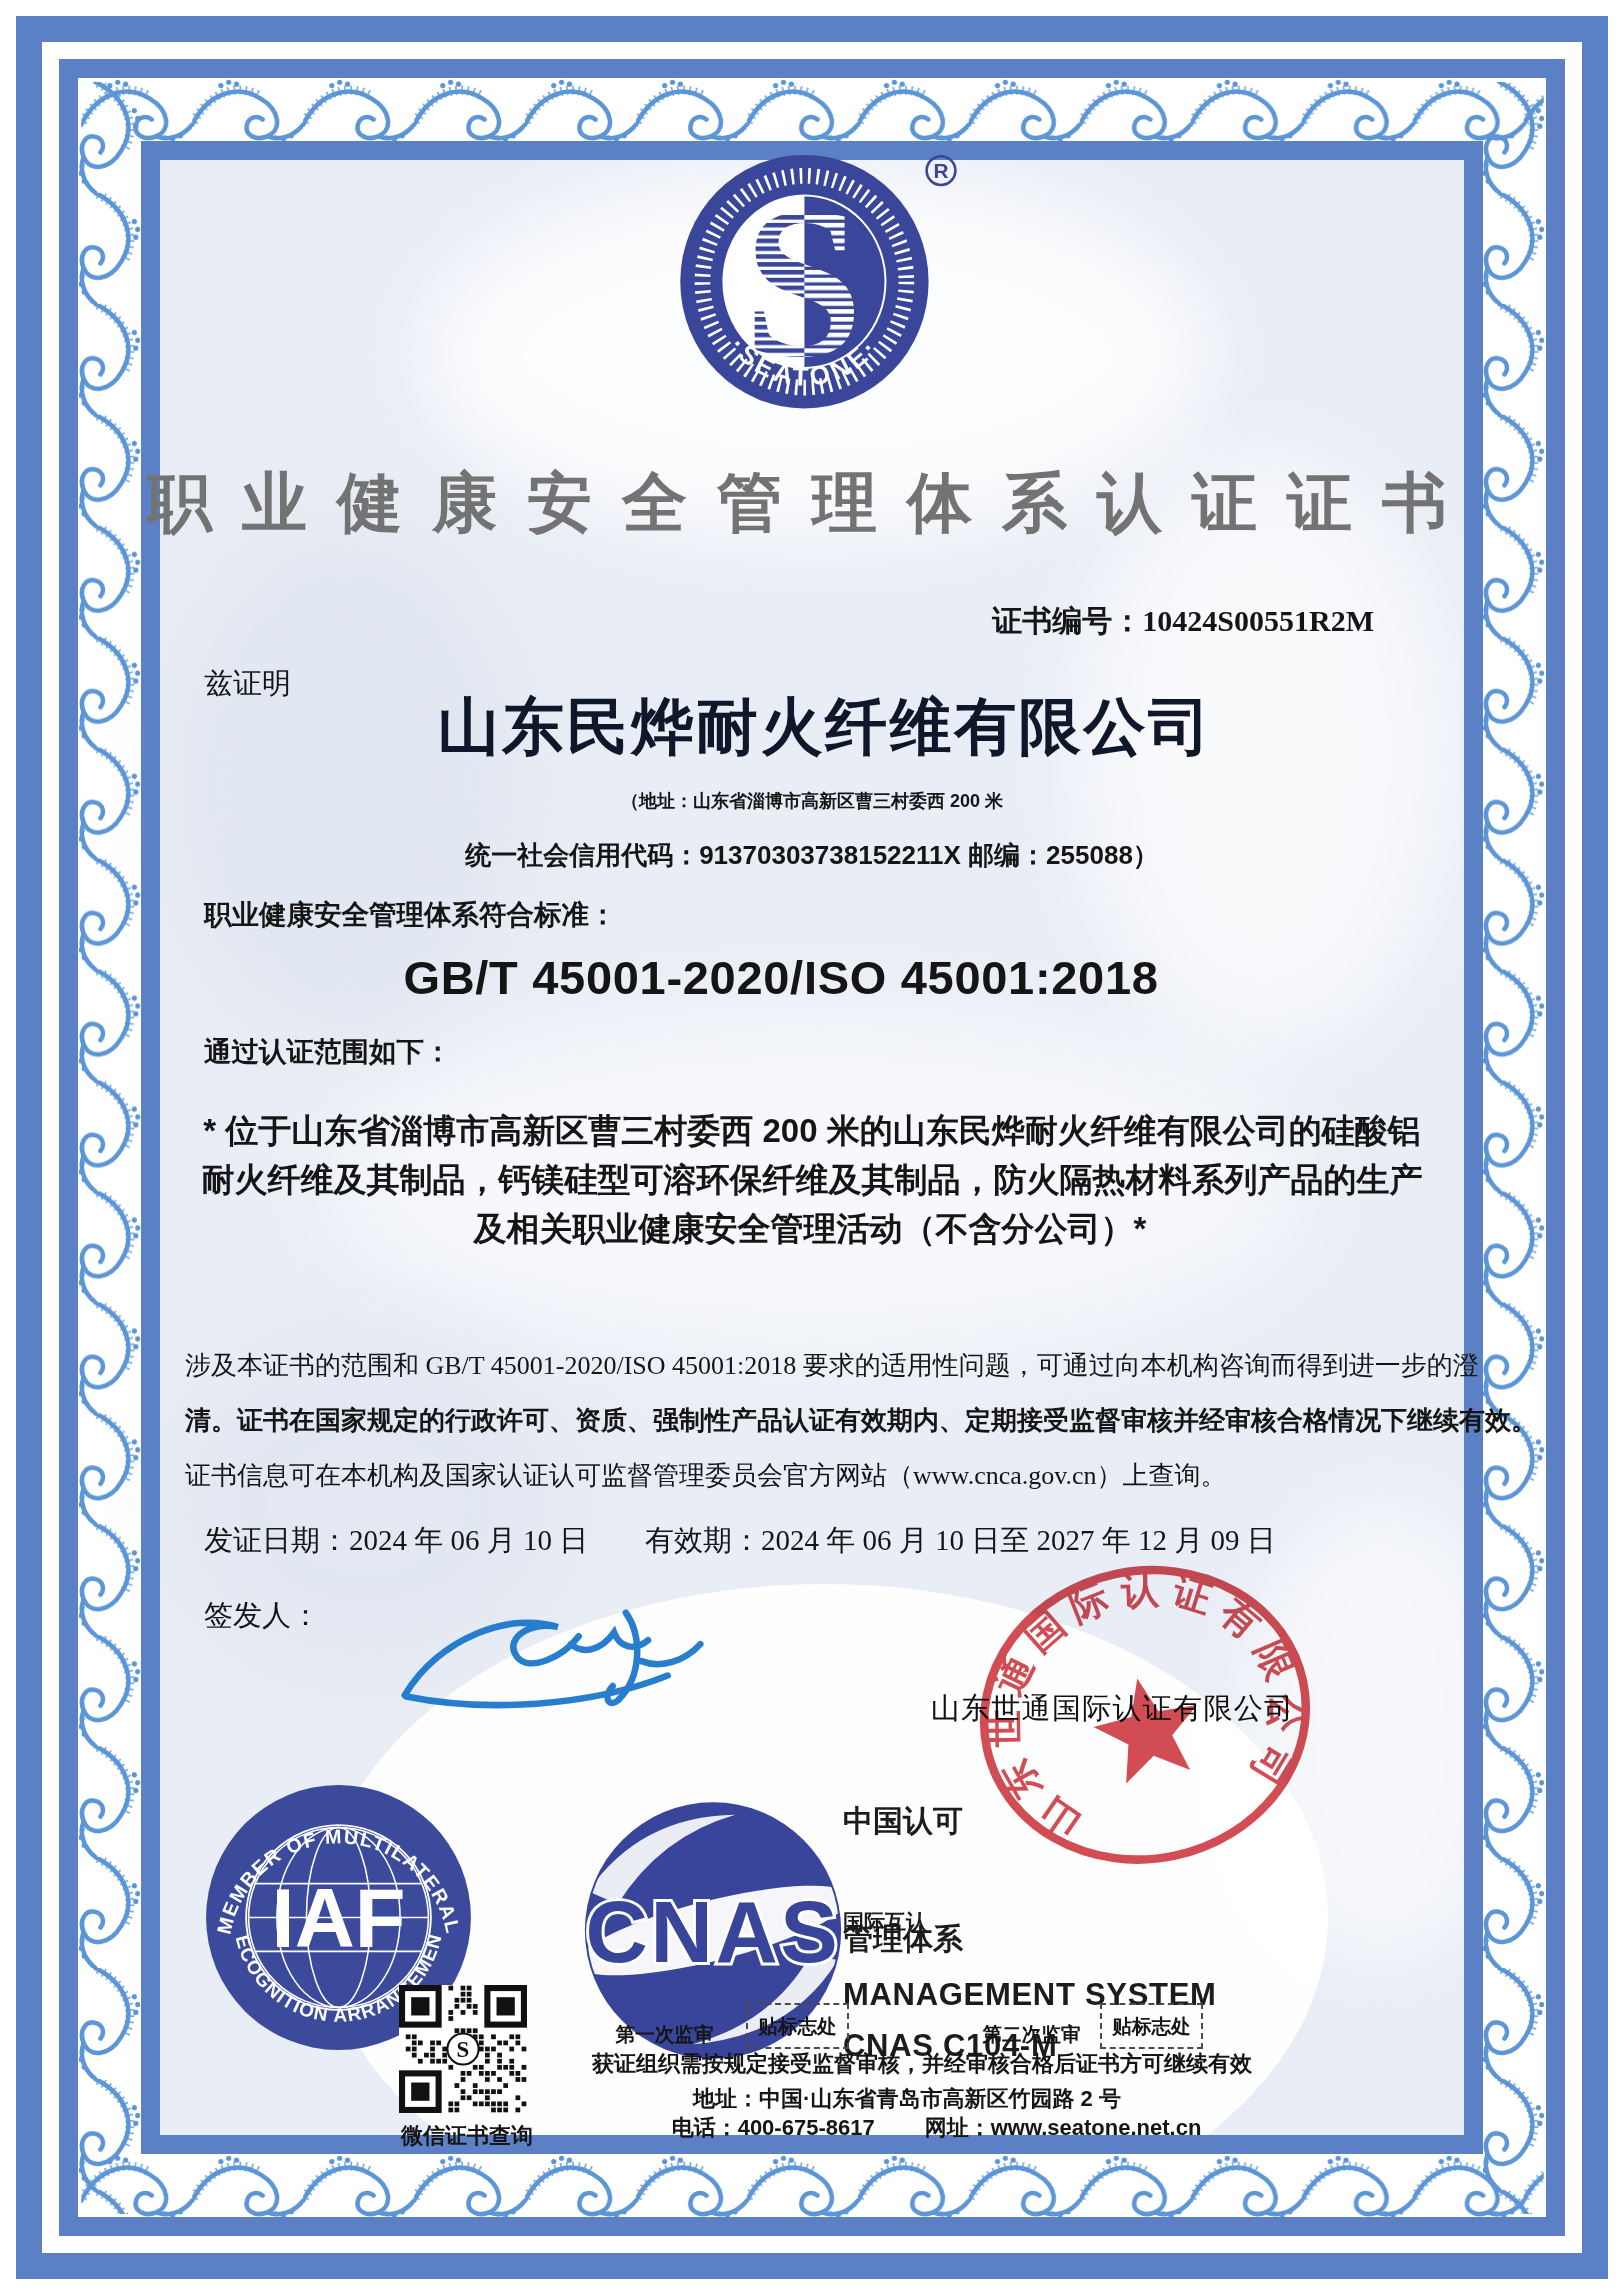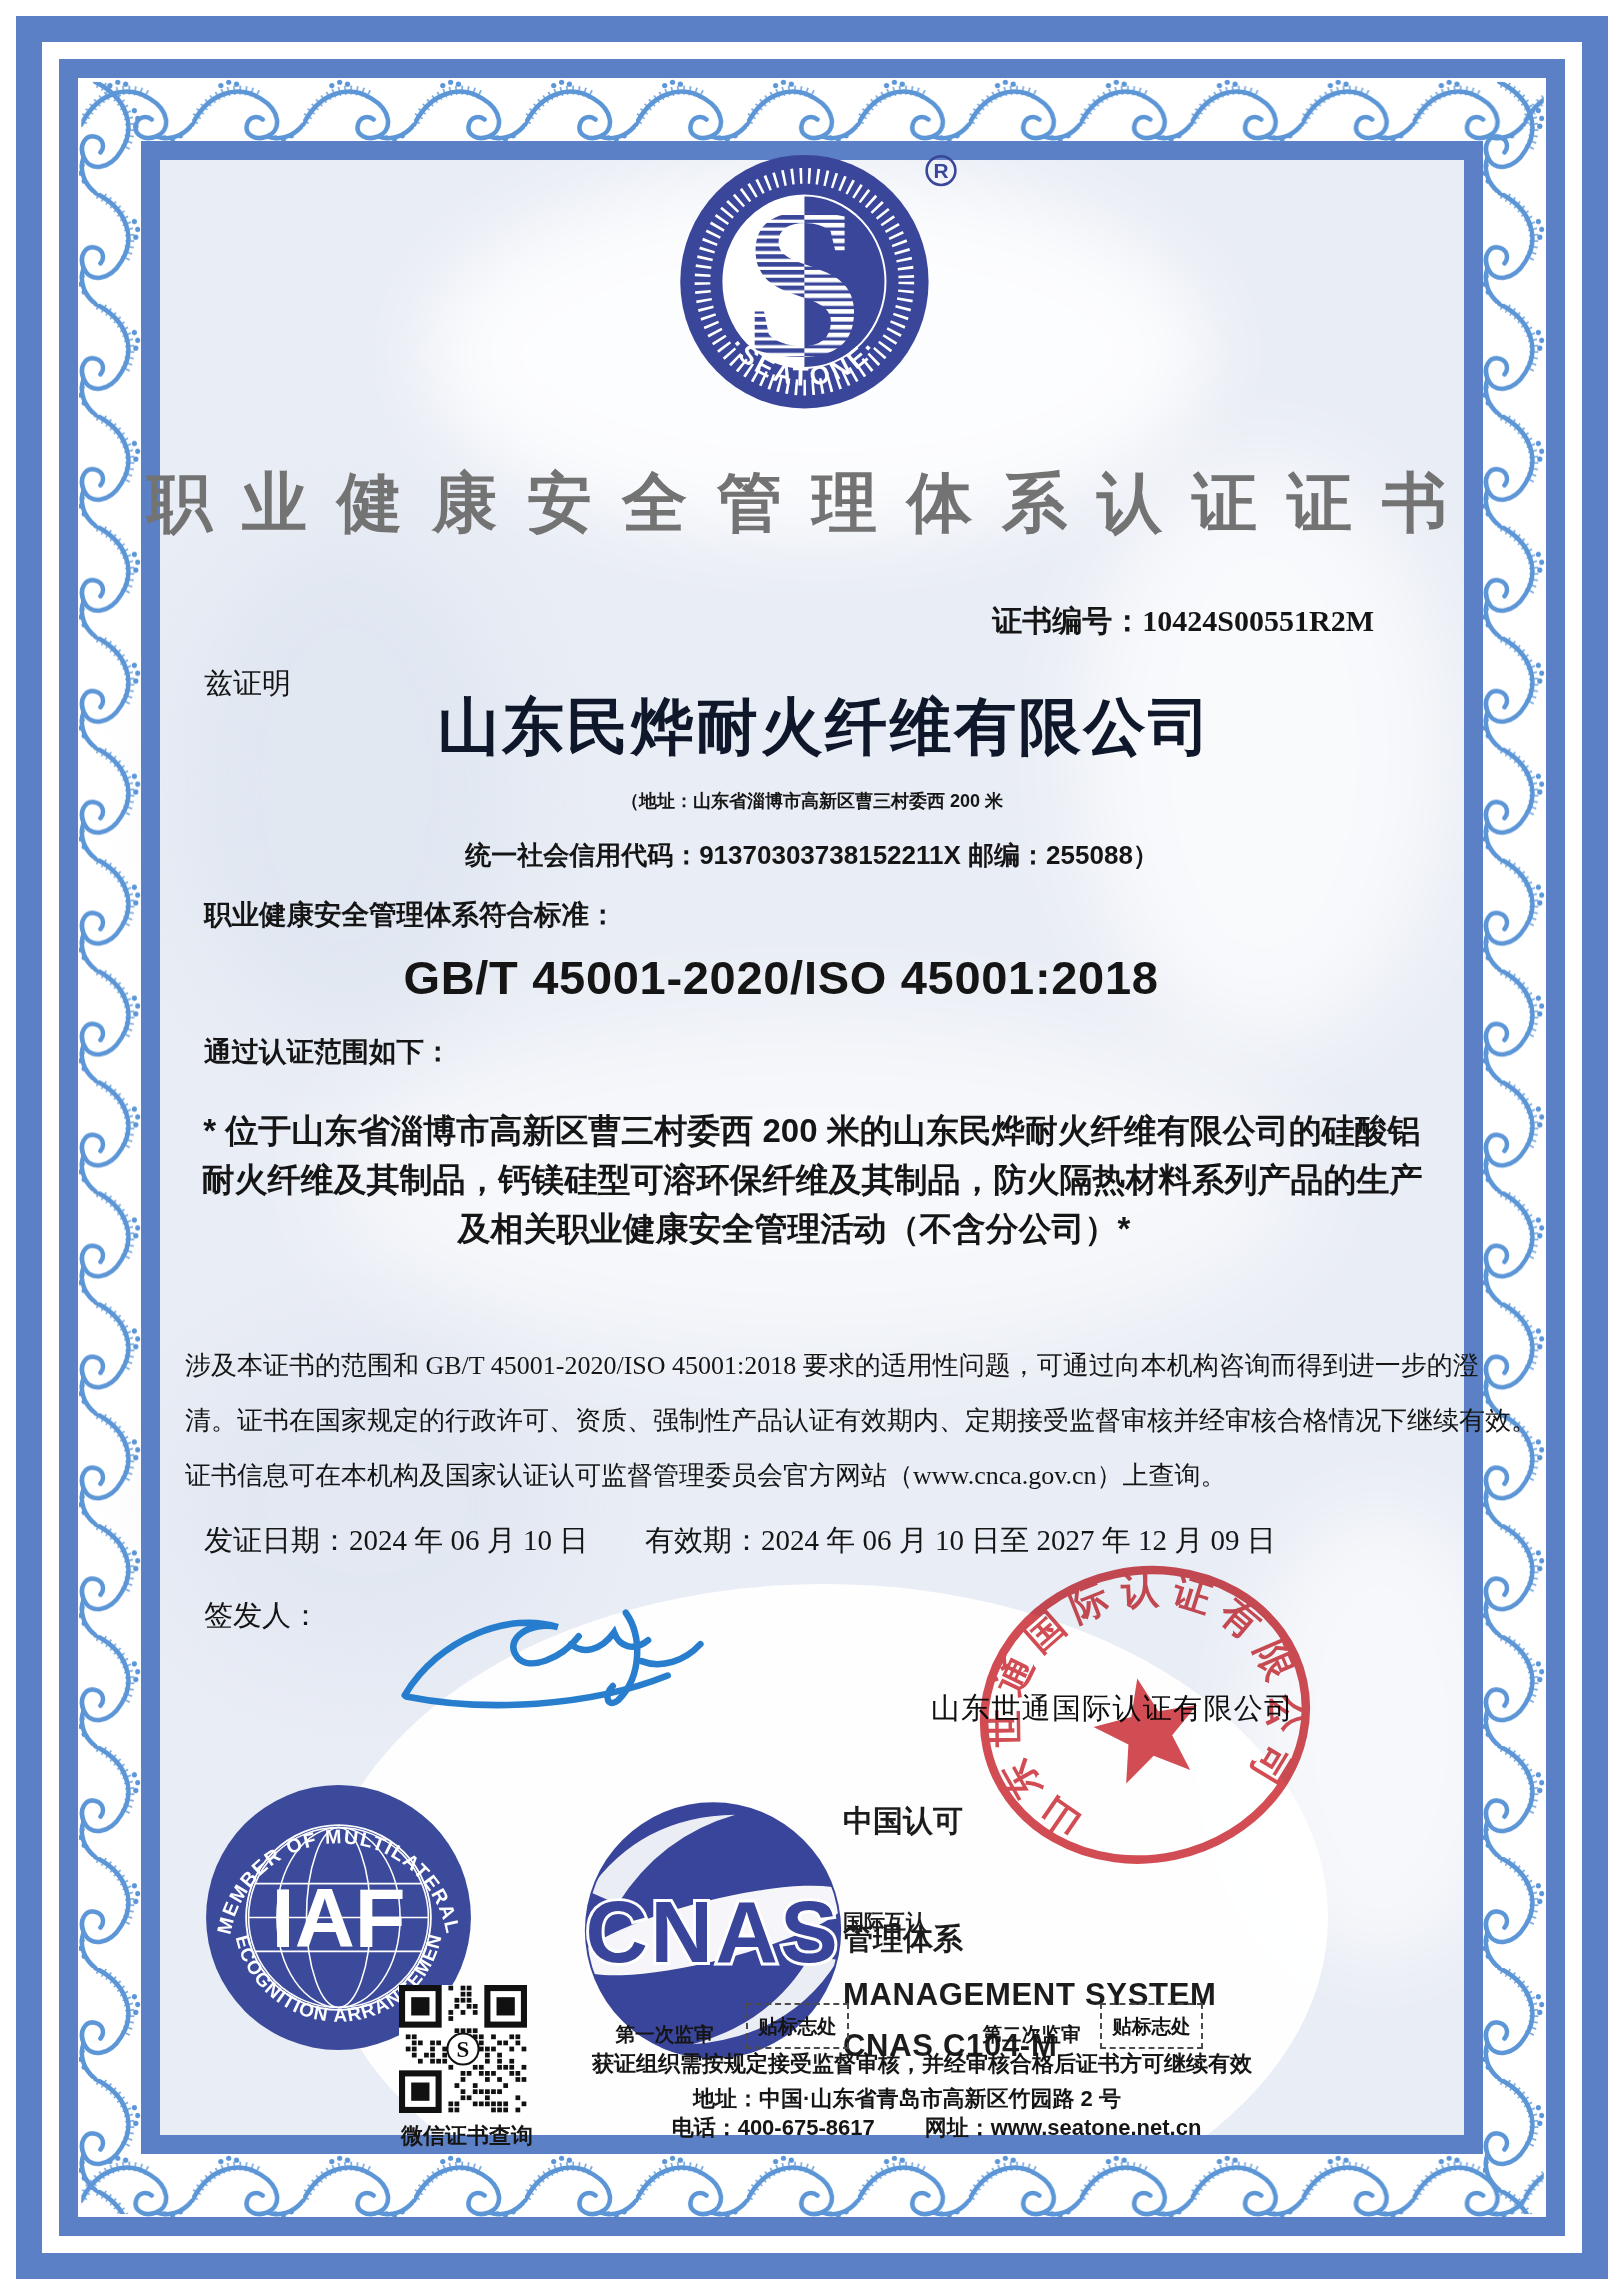--- a/index.html
+++ b/index.html
@@ -23,23 +23,23 @@
   .certno{left:589px;width:785px;top:601px;text-align:right;font-size:30px;font-weight:bold;}
   .certify{left:204px;top:664px;font-size:29px;}
   .company{left:0;width:1610px;top:685px;font-size:62px;font-weight:bold;letter-spacing:2.6px;color:#0f172a;margin-left:20px;}
   .addr1{left:0;width:1624px;top:789px;font-size:18px;}
   .addr2{left:0;width:1624px;top:838px;font-size:26px;}
   .stdlabel{left:204px;top:897px;font-size:27.5px;}
   .stdval{left:0;width:1562px;top:950px;font-size:47px;letter-spacing:0.7px;}
   .scopelabel{left:204px;top:1034px;font-size:27.5px;}
   .scope0{left:0;width:1624px;top:1109px;font-size:33px;}
   .scope1{left:0;width:1624px;top:1158px;font-size:33px;}
-  .scope2{left:0;width:1588px;top:1207px;font-size:33px;}
+  .scope2{left:0;width:1588px;top:1207px;font-size:33px;padding-left:16px;}
   .legal0{left:185px;top:1348px;font-size:26px;}
-  .legal1{left:185px;top:1403px;font-size:26px;}
+  .legal1{left:185px;top:1403px;font-size:26px;font-weight:bold;}
   .legal2{left:185px;top:1458px;font-size:26px;}
   .issued{left:204px;top:1521px;font-size:29px;}
   .valid{left:645px;top:1521px;font-size:29px;}
   .signer{left:204px;top:1596px;font-size:29px;}
   .issuerprint{left:929px;width:367px;top:1689px;font-size:29px;letter-spacing:1.3px;color:#101010;}
   .cnasblock div{position:absolute;left:843px;color:#1c1c1c;}
   .cnl0{top:1801px;font-size:30px;}
   .cnl1{top:1860px;font-size:21px;margin-top:48px;}
   .cnl2{top:1919px;font-size:30px;}
   .cnen{top:1977px;font-size:31px;letter-spacing:0.7px;}

